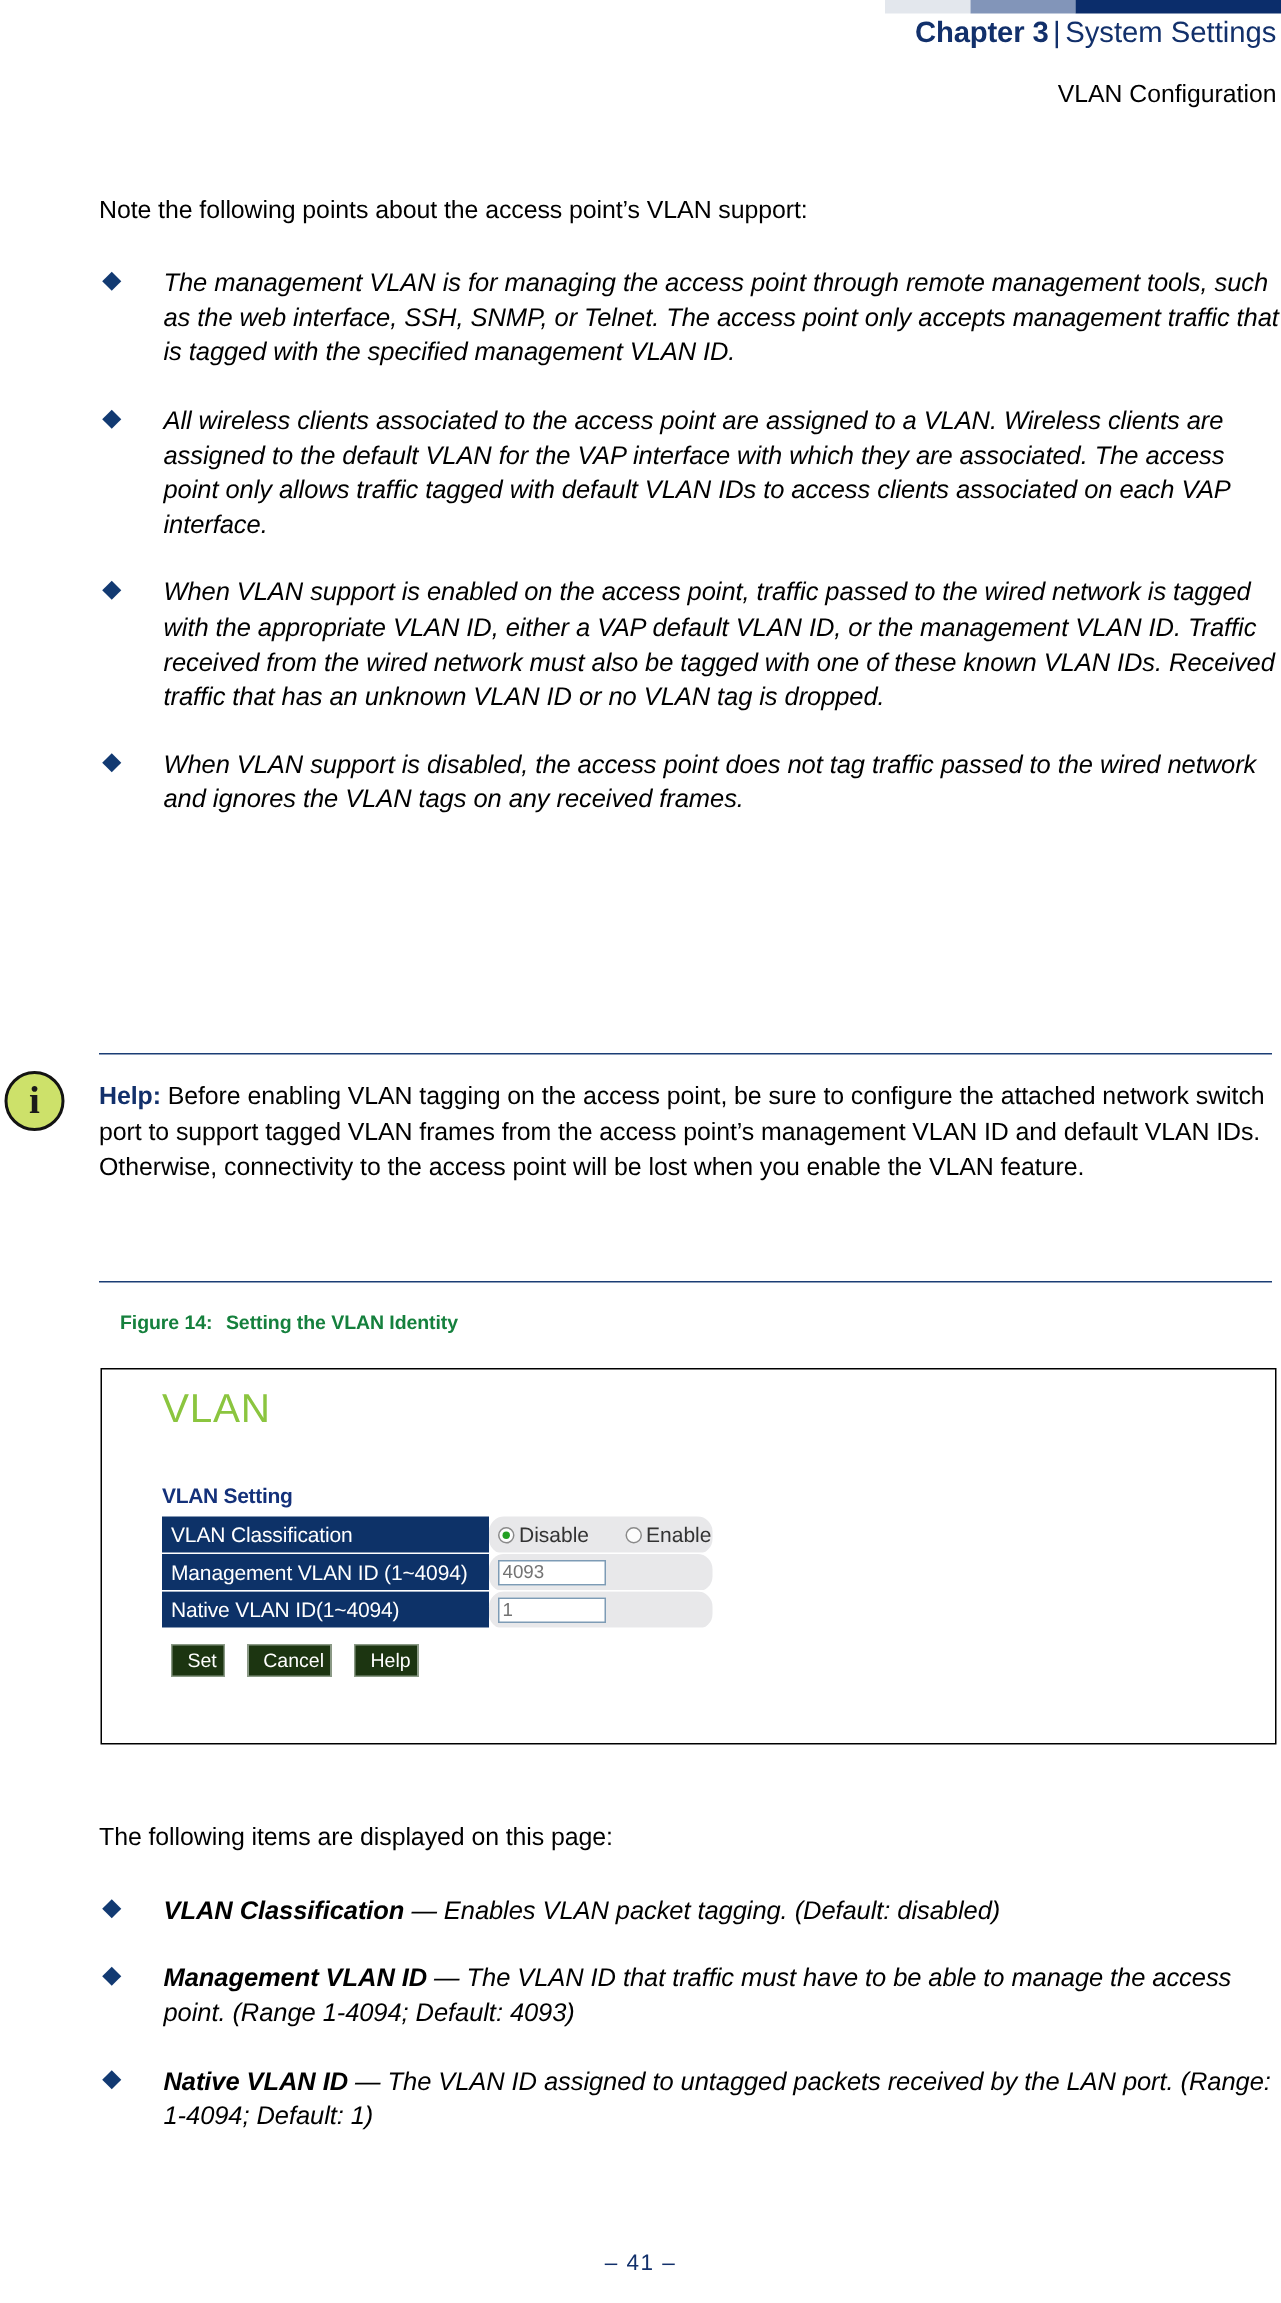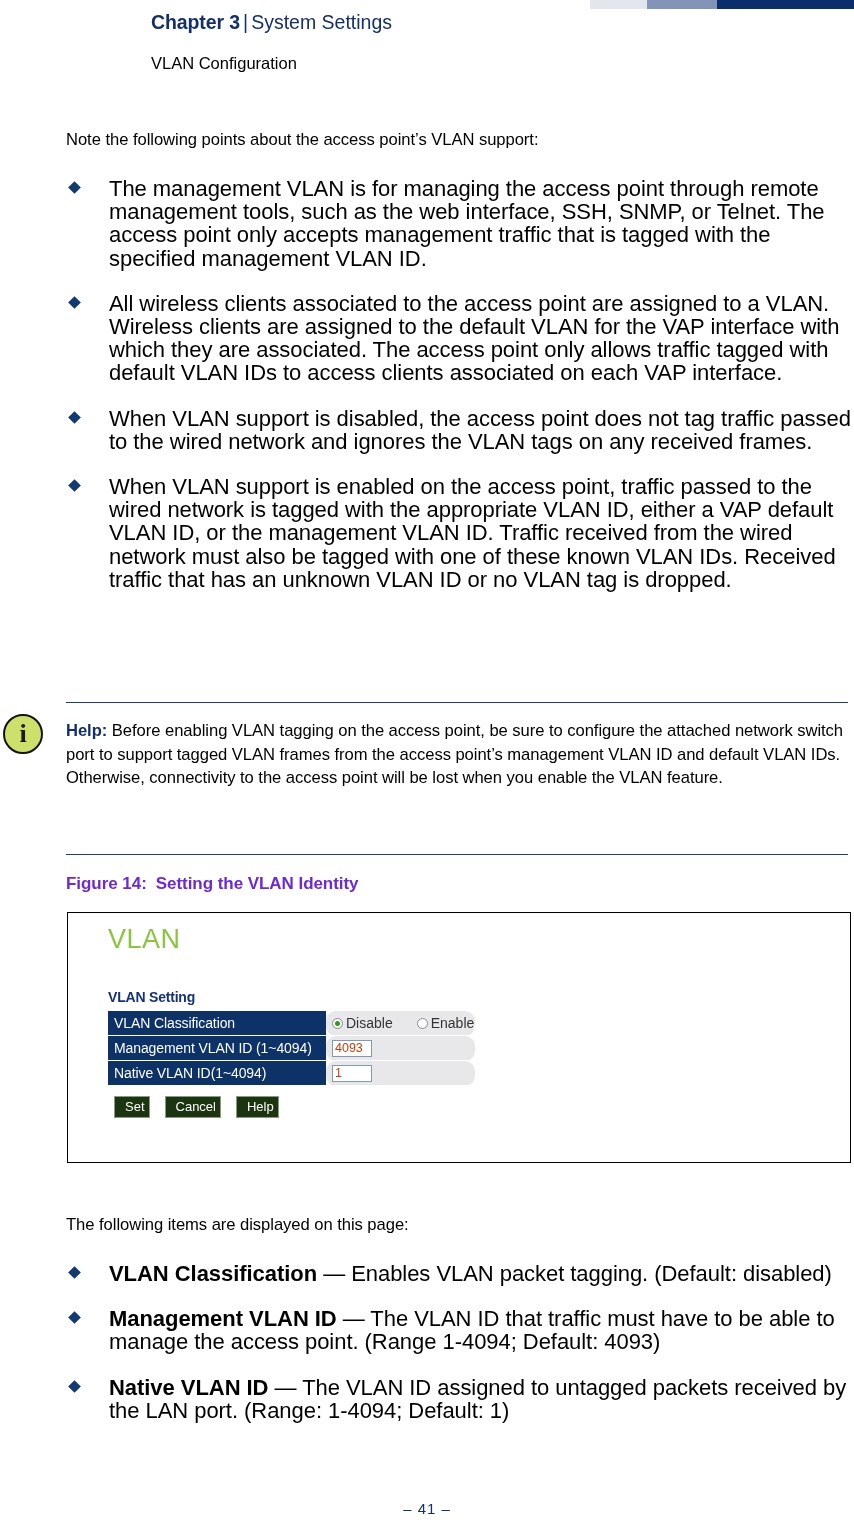--- a/index.html
+++ b/index.html
@@ -26,21 +26,21 @@
   }
   .bar-light  { width: 57px;  height: 9px; background: #e3e7ed; }
   .bar-mid    { width: 70px;  height: 9px; background: #8295b9; }
   .bar-dark   { width: 137px; height: 9px; background: #0b2d6b; }
 
   .header-titles {
     position: absolute;
     top: 9px;
     right: 3px;
     width: 700px;
-    text-align: left;
+    text-align: right;
   }
   .chapter-line {
     font-size: 19.5px;
     line-height: 26px;
     color: #12306b;
     white-space: nowrap;
   }
   .chapter-line .chap {
     font-weight: bold;
     letter-spacing: -0.1px;
@@ -79,23 +79,24 @@
 
   ul.bullets {
     list-style: none;
     margin: 0;
     padding: 0;
   }
   ul.bullets li {
     position: relative;
     padding-left: 43px;
     margin-bottom: 22px;
-    font-size: 22px;
+    font-size: 17px;
     line-height: 23.2px;
     letter-spacing: -0.05px;
+    font-style: italic;
   }
   ul.bullets li:last-child { margin-bottom: 0; }
   .diamond {
     position: absolute;
     left: 4px;
     top: 6px;
     width: 9px;
     height: 9px;
     background: #123a72;
     transform: rotate(45deg);
@@ -154,25 +155,25 @@
     letter-spacing: -0.05px;
   }
   .note-label {
     font-weight: bold;
     color: #12306b;
   }
 
   
   .figure-caption {
     position: absolute;
-    left: 66px;
+    left: 80px;
     top: 874px;
-    font-size: 17px;
+    font-size: 13px;
     font-weight: bold;
-    color: #6d28d9;
+    color: #15803d;
     letter-spacing: -0.05px;
   }
   .figure-caption .figlabel { margin-right: 9px; }
 
   .figure-box {
     position: absolute;
     left: 67px;
     top: 912px;
     width: 784px;
     height: 251px;
@@ -251,27 +252,27 @@
   }
   .radio.checked::after {
     content: "";
     position: absolute;
     left: 2px; top: 2px;
     width: 5px; height: 5px;
     border-radius: 50%;
     background: #23a023;
   }
   .text-input {
-    width: 40px;
+    width: 72px;
     height: 17px;
     border: 1px solid #7d9bb5;
     background: #ffffff;
     font-family: "Liberation Sans", sans-serif;
     font-size: 12.5px;
-    color: #c2410c;
+    color: #737373;
     padding: 0 2px;
     box-sizing: border-box;
     line-height: 15px;
   }
   .btn-row {
     margin-top: 10px;
     display: flex;
     gap: 15px;
     padding-left: 6px;
   }
@@ -330,25 +331,25 @@
     <li>
       <span class="diamond"></span>
       <span>The management VLAN is for managing the access point through remote management tools, such as the web interface, SSH, SNMP, or Telnet. The access point only accepts management traffic that is tagged with the specified management VLAN ID.</span>
     </li>
     <li>
       <span class="diamond"></span>
       <span>All wireless clients associated to the access point are assigned to a VLAN. Wireless clients are assigned to the default VLAN for the VAP interface with which they are associated. The access point only allows traffic tagged with default VLAN IDs to access clients associated on each VAP interface.</span>
     </li>
     <li>
       <span class="diamond"></span>
+      <span>When VLAN support is enabled on the access point, traffic passed to the wired network is tagged with the appropriate VLAN ID, either a VAP default VLAN ID, or the management VLAN ID. Traffic received from the wired network must also be tagged with one of these known VLAN IDs. Received traffic that has an unknown VLAN ID or no VLAN tag is dropped.</span>
+    </li>
+    <li>
+      <span class="diamond"></span>
       <span>When VLAN support is disabled, the access point does not tag traffic passed to the wired network and ignores the VLAN tags on any received frames.</span>
-    </li>
-    <li>
-      <span class="diamond"></span>
-      <span>When VLAN support is enabled on the access point, traffic passed to the wired network is tagged with the appropriate VLAN ID, either a VAP default VLAN ID, or the management VLAN ID. Traffic received from the wired network must also be tagged with one of these known VLAN IDs. Received traffic that has an unknown VLAN ID or no VLAN tag is dropped.</span>
     </li>
   </ul>
 </div>
 
 <div class="note-wrap">
   <div class="note-rule top"></div>
   <div class="note-icon">
     <div class="ring"></div>
     <div class="iglyph">i</div>
   </div>

